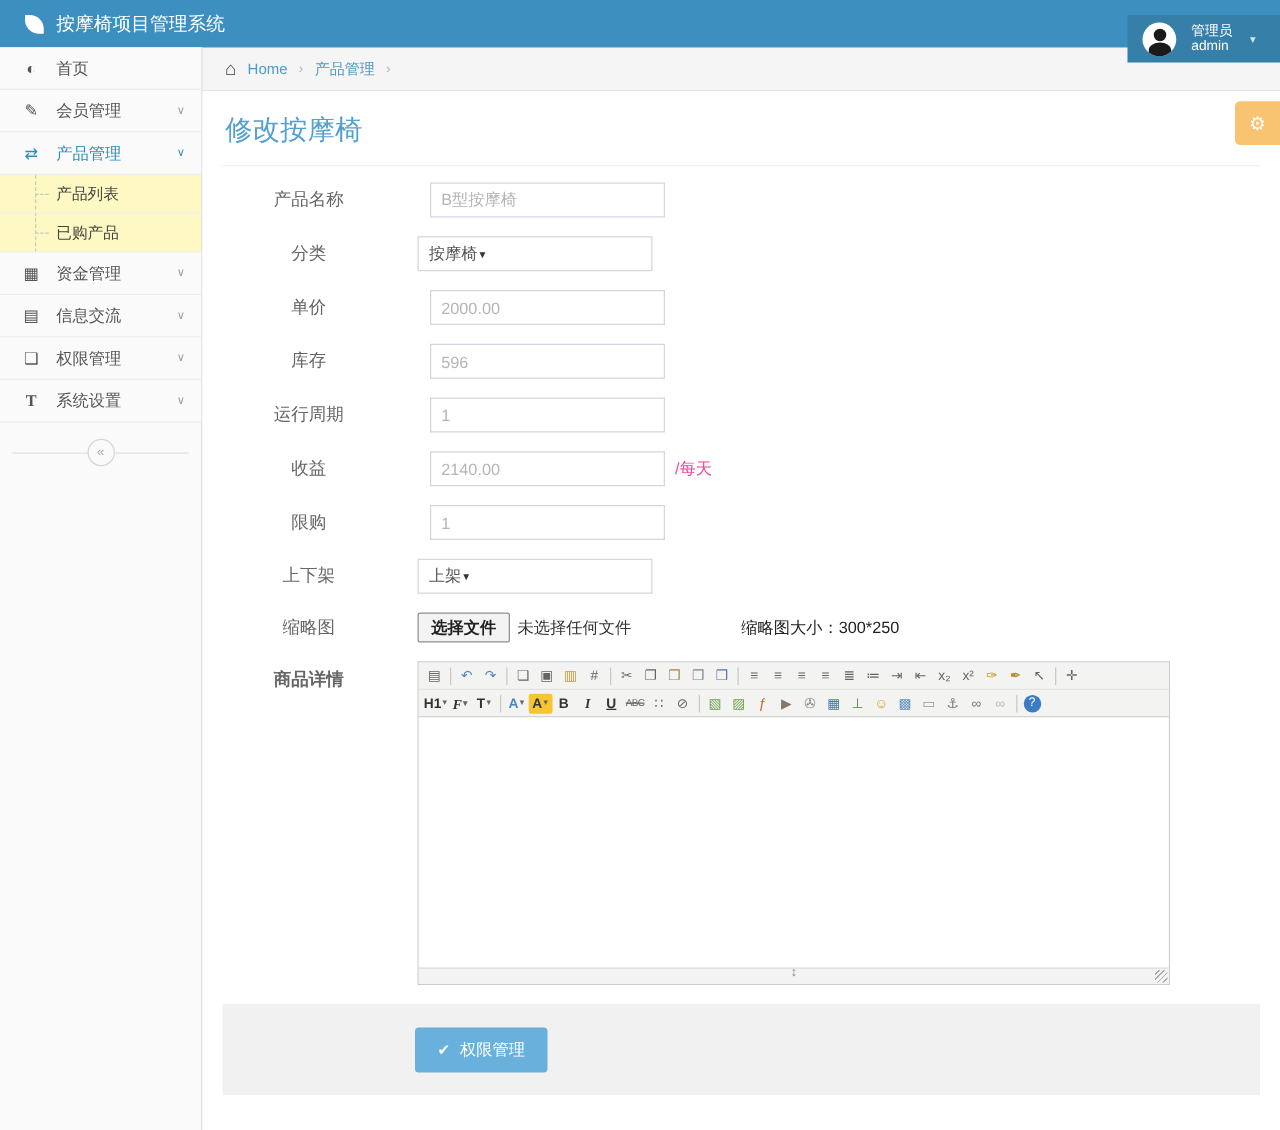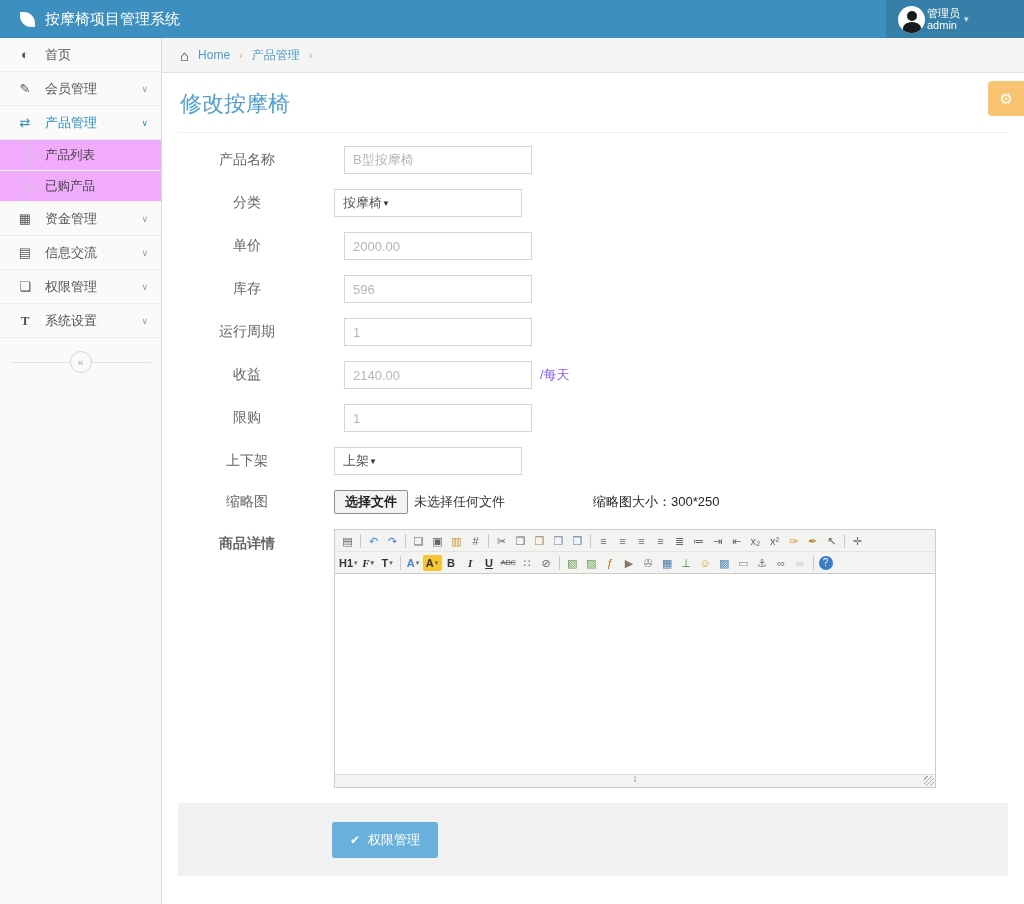--- a/index.html
+++ b/index.html
@@ -10,37 +10,37 @@
     --label-text:#666666;
   }
   *{box-sizing:border-box;margin:0;padding:0;}
   html,body{width:1024px;height:904px;overflow:hidden;}
   body{font-family:"Liberation Sans","DejaVu Sans",sans-serif;background:#fff;position:relative;}
 
   
   .app-header{height:38px;background:var(--header-bg);display:flex;align-items:center;position:relative;}
   .logo{display:flex;align-items:center;gap:10px;padding-left:20px;color:#fff;font-size:15px;}
   .leaf{width:15px;height:15px;background:#fff;border-radius:0 75% 0 75%;transform:rotate(0deg);display:inline-block;}
-  .user-panel{position:absolute;right:0;top:0;height:38px;width:138px;background:var(--header-user-bg);display:flex;align-items:center;gap:2px;padding:0 10px 0 12px;cursor:pointer;}
+  .user-panel{position:absolute;right:0;top:12px;height:38px;width:122px;background:var(--header-user-bg);display:flex;align-items:center;gap:12px;padding:0 10px 0 12px;cursor:pointer;}
   .avatar{width:27px;height:27px;background:#fff;border-radius:50%;position:relative;overflow:hidden;flex:none;}
   .avatar .head{position:absolute;left:50%;top:5px;transform:translateX(-50%);width:10px;height:10px;background:#1a1a1a;border-radius:50%;}
   .avatar .bodyp{position:absolute;left:50%;top:16px;transform:translateX(-50%);width:18px;height:12px;background:#1a1a1a;border-radius:50% 50% 0 0;}
   .user-meta{display:flex;flex-direction:column;line-height:12px;color:#fff;font-size:11px;}
   .user-caret{color:#cfe3ef;font-size:9px;margin-left:2px;}
 
   
   .sidebar{position:absolute;top:38px;left:0;bottom:0;width:162px;background:var(--sidebar-bg);border-right:1px solid #d8d8d8;}
   .menu{list-style:none;}
   .menu-item{height:34px;display:flex;align-items:center;padding-left:17px;gap:12px;border-bottom:1px solid #ececec;font-size:13px;color:#555;cursor:pointer;background:var(--sidebar-bg);}
   .menu-item .micon{width:16px;text-align:center;font-size:13px;color:#555;}
   .menu-item .chev{margin-left:auto;margin-right:13px;font-size:9px;color:#999;}
   .menu-item.active{color:var(--accent-blue);}
   .menu-item.active .micon,.menu-item.active .chev{color:var(--accent-blue);}
   .serifT{font-family:"Liberation Serif",serif;font-weight:bold;}
-  .submenu{list-style:none;position:relative;background:#f0abfc;}
+  .submenu{list-style:none;position:relative;background:#fef9c3;}
   .submenu::before{content:"";position:absolute;left:28px;top:0;bottom:0;border-left:1px dashed #c9c9c9;}
   .submenu li{height:31px;display:flex;align-items:center;padding-left:45px;font-size:12.5px;color:#444;border-bottom:1px solid #f0f0f0;cursor:pointer;position:relative;}
   .submenu li::before{content:"";position:absolute;left:28px;top:50%;width:11px;border-top:1px dashed #c9c9c9;}
   .collapse-bar{margin-top:13px;position:relative;height:22px;}
   .collapse-bar .line{position:absolute;left:10px;right:10px;top:50%;border-top:1px solid #e2e2e2;}
   .collapse-btn{position:absolute;left:50%;transform:translateX(-50%);top:0;width:22px;height:22px;border:1px solid #d5d5d5;border-radius:50%;background:#fafafa;color:#aaa;font-size:11px;text-align:center;line-height:20px;cursor:pointer;}
 
   
   .main{margin-left:162px;height:866px;display:flex;flex-direction:column;}
   .breadcrumb-bar{height:35px;background:#f5f5f5;border-bottom:1px solid #e2e2e2;display:flex;align-items:center;padding-left:18px;gap:9px;font-size:12px;flex:none;}
@@ -53,21 +53,21 @@
   .page-title{font-size:22px;font-weight:normal;color:var(--title-blue);}
 
   
   .form-row{display:flex;align-items:center;margin-bottom:15px;}
   .form-row.top{align-items:flex-start;}
   .flabel{width:138px;text-align:center;font-size:14px;color:var(--label-text);flex:none;}
   .form-row.top .flabel{padding-top:6px;font-weight:bold;}
   .finput{margin-left:28px;width:188px;height:28px;border:1px solid var(--input-border);padding:0 8px;font-size:13px;color:var(--muted-text);background:#fff;outline:none;font-family:inherit;}
   .fselect{margin-left:18px;width:188px;height:28px;border:1px solid var(--input-border);display:flex;align-items:center;justify-content:flex-start;padding:0 8px;font-size:13px;color:#555;cursor:pointer;background:#fff;}
   .sel-caret{font-size:8px;color:#333;}
-  .suffix{margin-left:8px;font-size:13px;color:#8b5cf6;}
+  .suffix{margin-left:8px;font-size:13px;color:#ec4899;}
   .file-btn{margin-left:18px;height:24px;padding:0 10px;border:1px solid #8e8e8e;border-radius:2px;background:#f3f3f3;font-size:13px;color:#222;font-weight:bold;cursor:pointer;font-family:inherit;}
   .file-status{margin-left:6px;font-size:13px;color:#333;}
   .file-hint{margin-left:88px;font-size:13px;color:#222;}
 
   
   .editor{margin-left:18px;width:602px;border:1px solid #ccc;background:#fff;}
   .tb{display:flex;align-items:center;height:22px;padding:0 3px;background:#f3f3f1;border-bottom:1px solid #e3e3df;}
   .tb:nth-of-type(2){border-bottom:1px solid #ccc;}
   .tb-btn{min-width:19px;height:18px;line-height:18px;padding:0 1px;text-align:center;font-size:11px;color:#666;cursor:pointer;white-space:nowrap;}
   .tb-sep{width:1px;height:14px;background:#c8c8c4;margin:0 3px;flex:none;}

